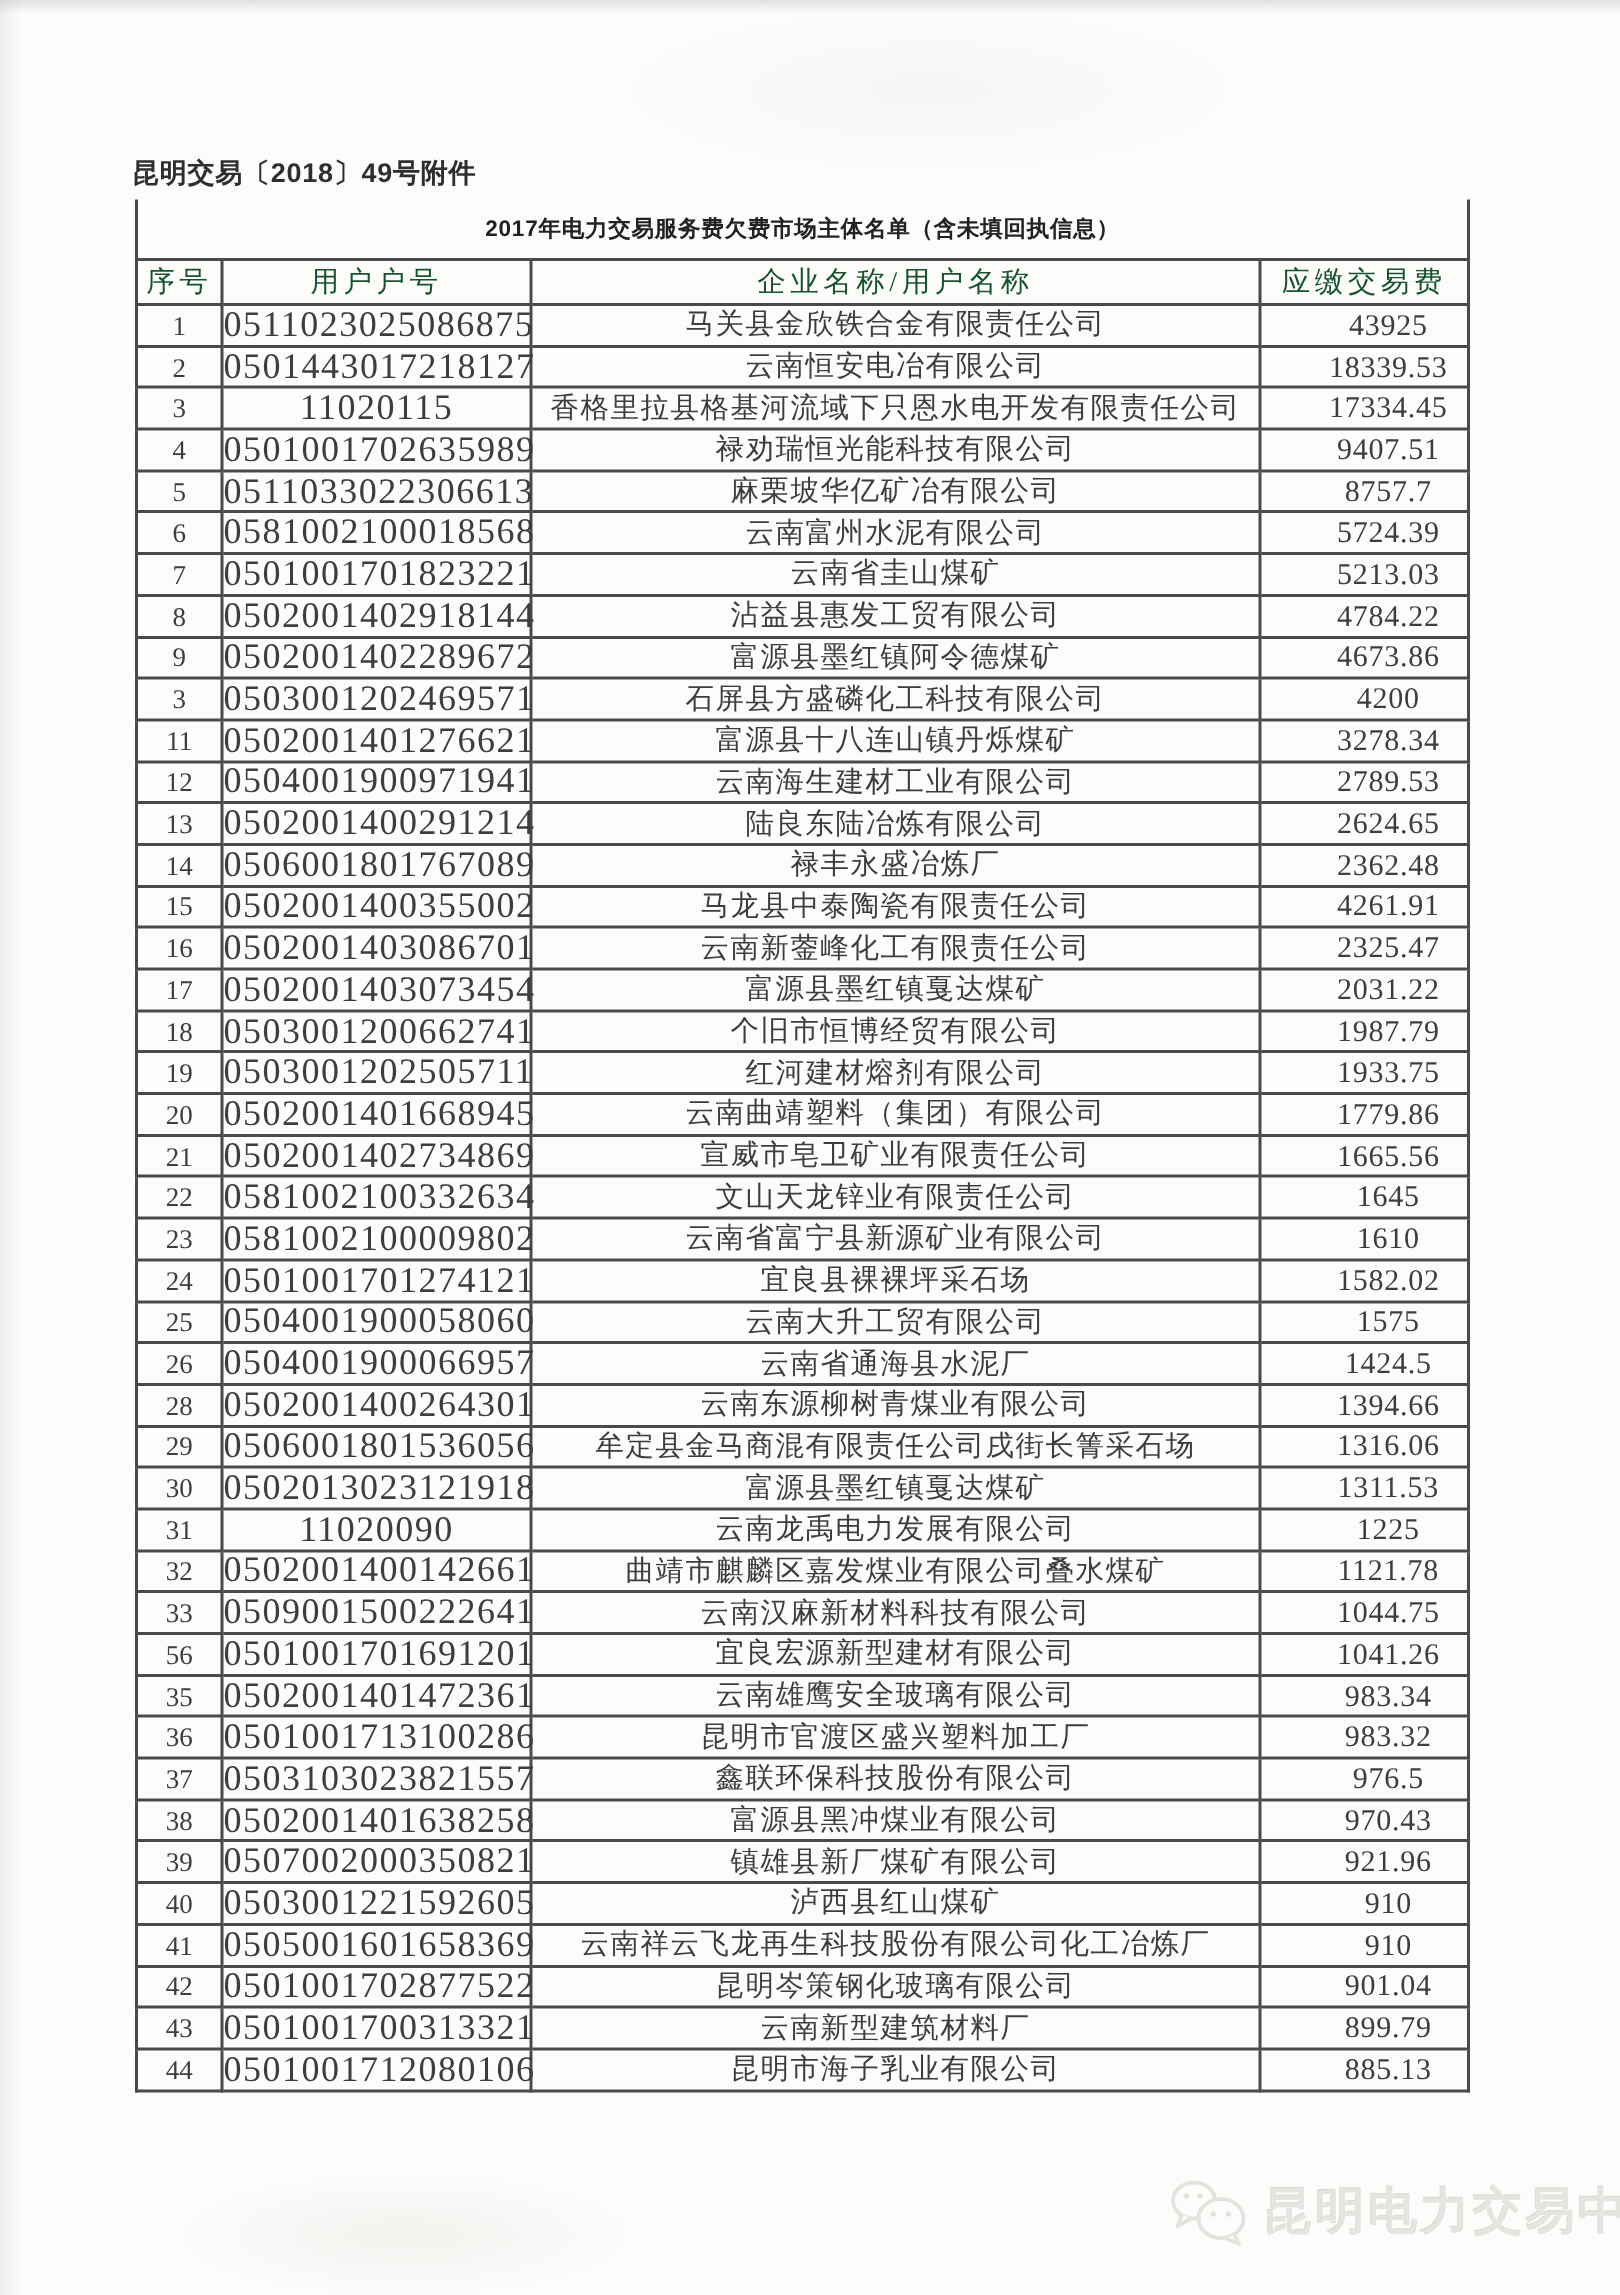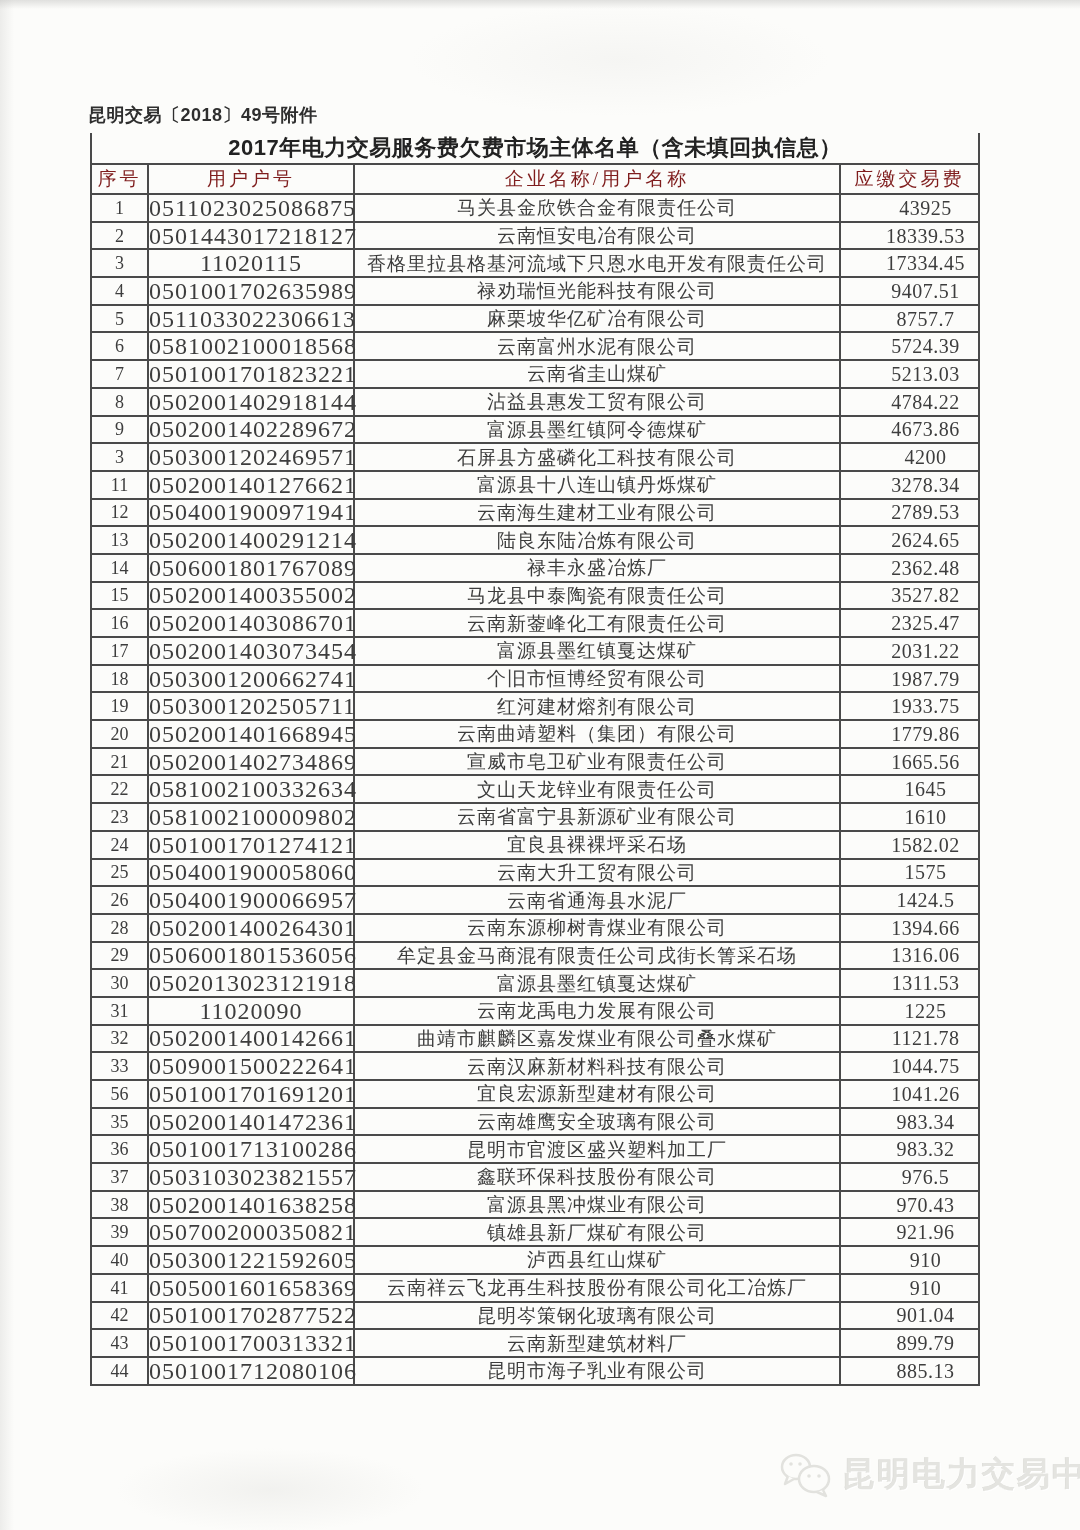--- a/index.html
+++ b/index.html
@@ -47,35 +47,35 @@
   }
   .main-table th, .main-table td {
     border: 2px solid #4a4a4a;
     padding: 0;
     overflow: visible;
   }
   th.title-cell {
     border-top: none;
     height: 29px;
     font-family: "Liberation Sans", "DejaVu Sans", sans-serif;
-    font-size: 22px;
+    font-size: 15px;
     font-weight: 800;
     letter-spacing: 0.5px;
     color: #222;
     text-align: center;
     vertical-align: bottom;
-    padding-bottom: 0;
+    padding-bottom: 10px;
     white-space: nowrap;
   }
   th.head-cell {
     height: 28px;
     font-size: 19px;
     font-weight: 400;
     letter-spacing: 3px;
-    color: #7f1d1d;
+    color: #14532d;
     white-space: nowrap;
   }
   .main-table td {
     height: 25.7px;
     text-align: center;
     vertical-align: middle;
     color: #3d3d3d;
     white-space: nowrap;
     line-height: 1;
   }
@@ -207,21 +207,21 @@
       <tr>
         <td class="col-idx">14</td>
         <td class="col-acct">0506001801767089</td>
         <td class="col-name">禄丰永盛冶炼厂</td>
         <td class="col-amt">2362.48</td>
       </tr>
       <tr>
         <td class="col-idx">15</td>
         <td class="col-acct">0502001400355002</td>
         <td class="col-name">马龙县中泰陶瓷有限责任公司</td>
-        <td class="col-amt">3527.82</td>
+        <td class="col-amt">4261.91</td>
       </tr>
       <tr>
         <td class="col-idx">16</td>
         <td class="col-acct">0502001403086701</td>
         <td class="col-name">云南新蓥峰化工有限责任公司</td>
         <td class="col-amt">2325.47</td>
       </tr>
       <tr>
         <td class="col-idx">17</td>
         <td class="col-acct">0502001403073454</td>

